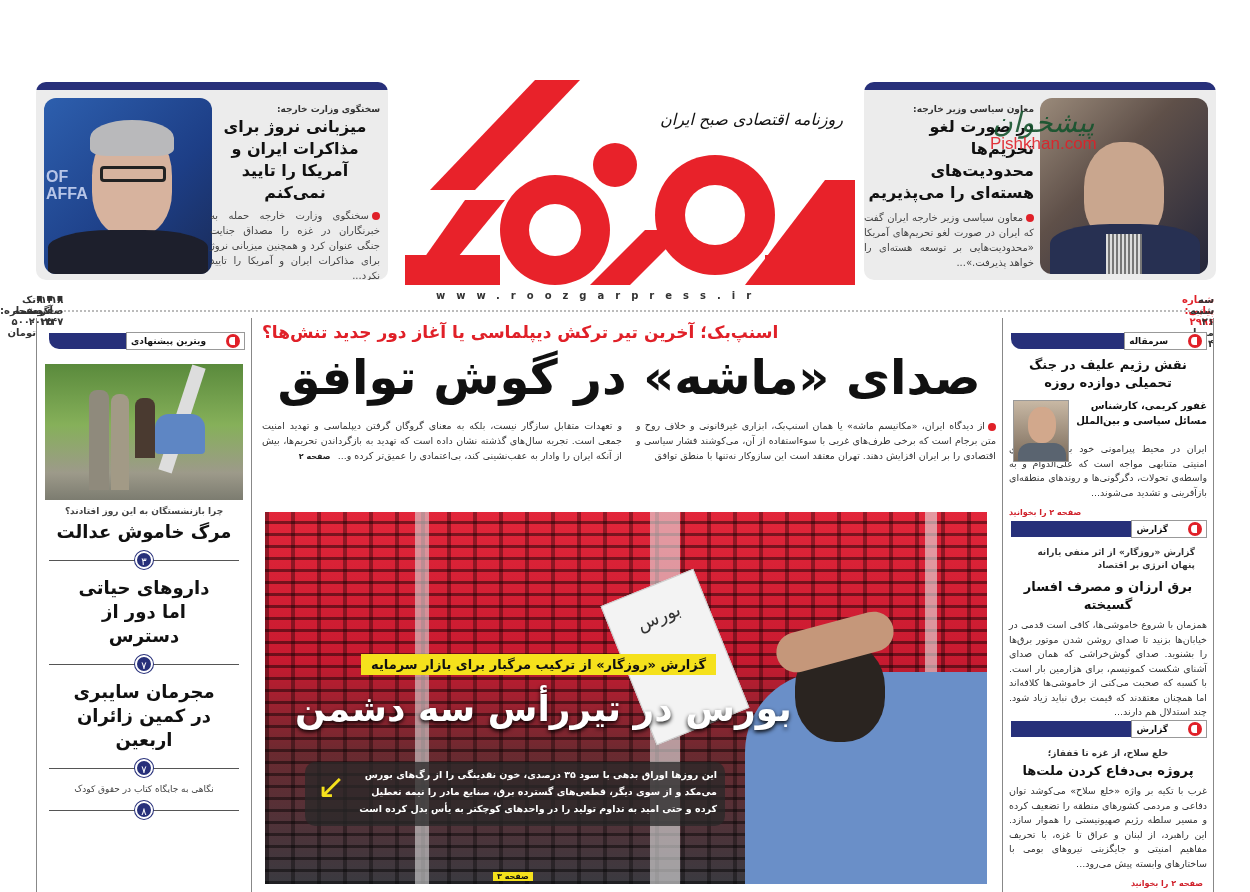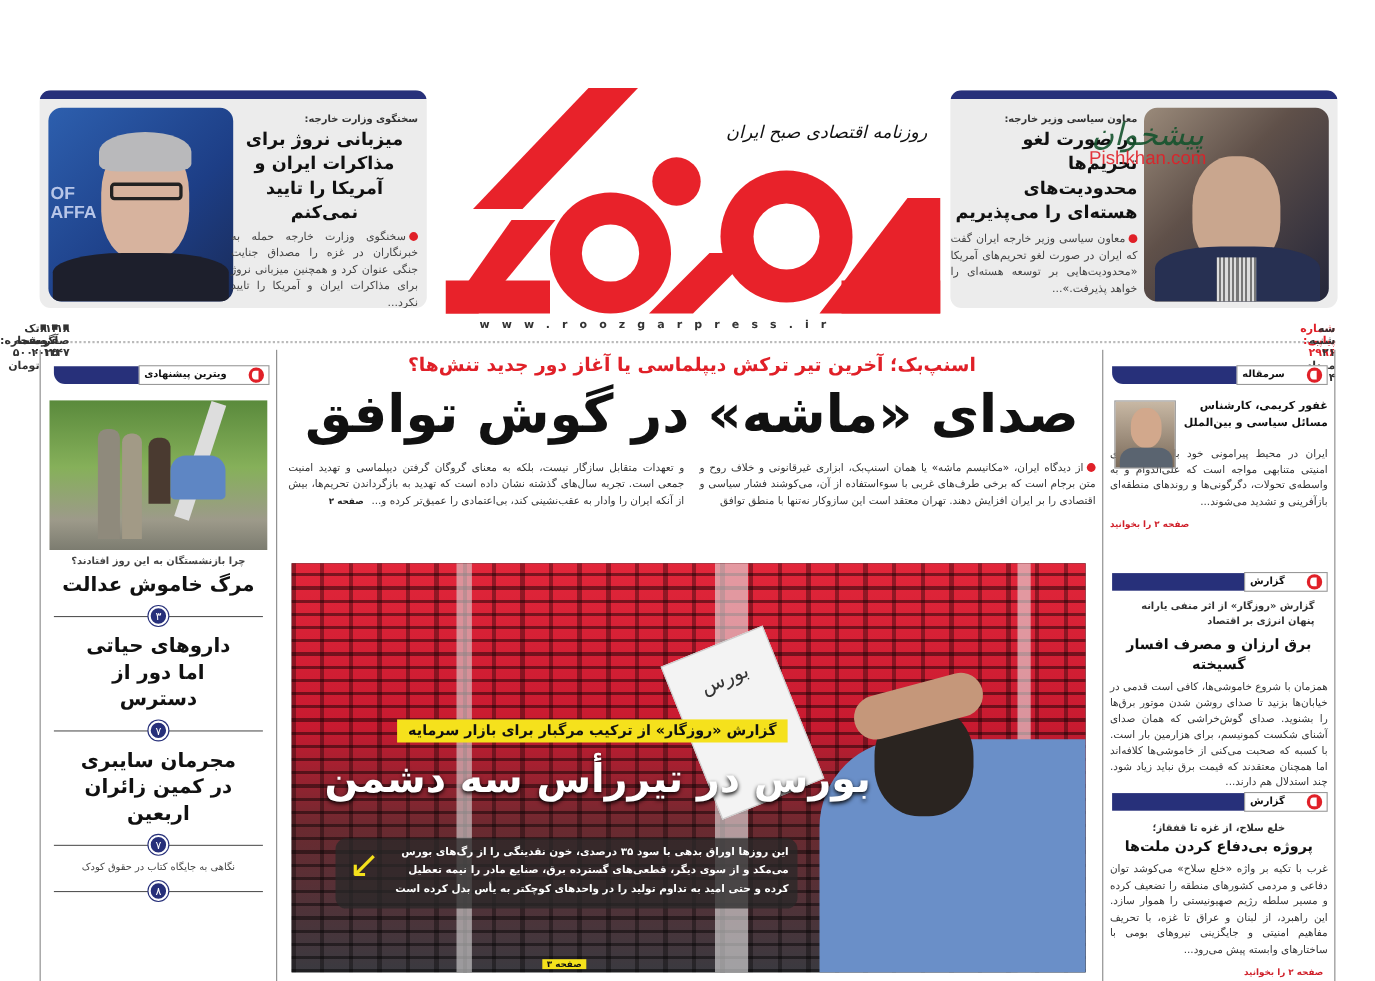--- a/index.html
+++ b/index.html
@@ -154,21 +154,21 @@
     <div>
       <div style="font-size:9px;text-align:center;color:#444">نگاهی به جایگاه کتاب در حقوق کودک</div>
       <div class="num-row">
           <span class="num-circ">۸</span>
         </div>
     </div>
   </div>
 </div>
 
 <div style="position:absolute;left:262px;top:322px;width:734px;height:180px">
-  <div style="text-align:center;font-size:17px;font-weight:bold;color:#e02028">اسنپ‌بک؛ آخرین تیر ترکش دیپلماسی یا آغاز دور جدید تنش‌ها؟</div>
+  <div style="text-align:left;font-size:17px;font-weight:bold;color:#e02028">اسنپ‌بک؛ آخرین تیر ترکش دیپلماسی یا آغاز دور جدید تنش‌ها؟</div>
   <div style="text-align:center;font-size:48px;font-weight:bold;line-height:70px;letter-spacing:-1px">صدای «ماشه» در گوش توافق</div>
   <div style="display:flex;gap:14px;margin-top:6px">
     <div style="flex:1;font-size:9.5px;line-height:15px;text-align:justify;color:#333">
       <span class="bullet"></span><span>از دیدگاه ایران، «مکانیسم ماشه» یا همان اسنپ‌بک، ابزاری غیرقانونی و خلاف روح و متن برجام است که برخی طرف‌های غربی با سوءاستفاده از آن، می‌کوشند فشار سیاسی و اقتصادی را بر ایران افزایش دهند. تهران معتقد است این سازوکار نه‌تنها با منطق توافق</span>
     </div>
     <div style="flex:1;font-size:9.5px;line-height:15px;text-align:justify;color:#333">
       <span>و تعهدات متقابل سازگار نیست، بلکه به معنای گروگان گرفتن دیپلماسی و تهدید امنیت جمعی است. تجربه سال‌های گذشته نشان داده است که تهدید به بازگرداندن تحریم‌ها، بیش از آنکه ایران را وادار به عقب‌نشینی کند، بی‌اعتمادی را عمیق‌تر کرده و...</span>
       <span class="pg">صفحه ۲</span>
     </div>
   </div>
@@ -201,20 +201,21 @@
 <div class="col-box" style="left:1002px;top:318px;width:212px;height:574px;border-top:none;border-bottom:none">
 
   <div class="sec-head" style="top:14px;right:6px;width:196px">
     <div class="lbl">
         <span class="sec-dot"></span>
         <span>سرمقاله</span>
       </div>
     <div class="bar"></div>
   </div>
   <div style="position:absolute;top:38px;left:0;right:0">
+    <div class="right-h" style="padding:0 18px">نقش رژیم علیف در جنگ تحمیلی دوازده روزه</div>
     <div style="position:relative;margin-top:6px;height:100px">
       <div style="position:absolute;left:10px;top:2px;width:56px;height:62px;background:linear-gradient(180deg,#c8b8a4,#7a6a5a);border:1px solid #999">
         <div style="position:absolute;left:14px;top:6px;width:28px;height:36px;border-radius:45%;background:#d2a88c"></div>
         <div style="position:absolute;left:4px;bottom:0;width:48px;height:18px;background:#5a6470;border-radius:12px 12px 0 0"></div>
       </div>
       <div style="position:absolute;right:6px;top:0;width:132px;font-size:10px;font-weight:bold;line-height:15px">غفور کریمی، کارشناس مسائل سیاسی و بین‌الملل</div>
     </div>
     <div class="right-b" style="margin-top:-56px;padding-right:6px">ایران در محیط پیرامونی خود با کشمکش‌های امنیتی متنابهی مواجه است که علی‌الدوام و به واسطه‌ی تحولات، دگرگونی‌ها و روندهای منطقه‌ای بازآفرینی و تشدید می‌شوند...</div>
     <div style="padding:0 60px 0 6px;text-align:left"><span class="pg pg-red">صفحه ۲ را بخوانید</span></div>
   </div>

